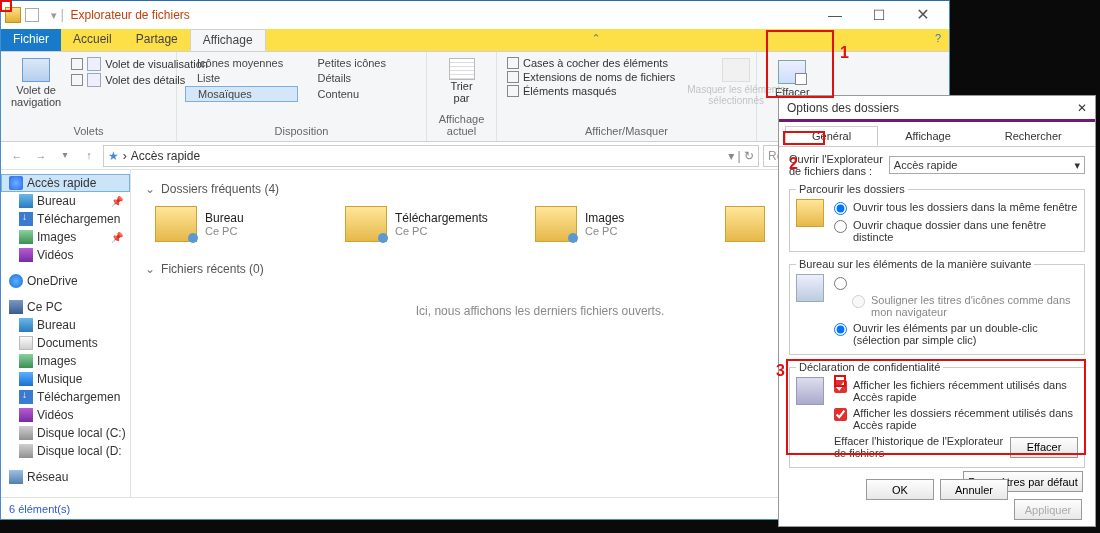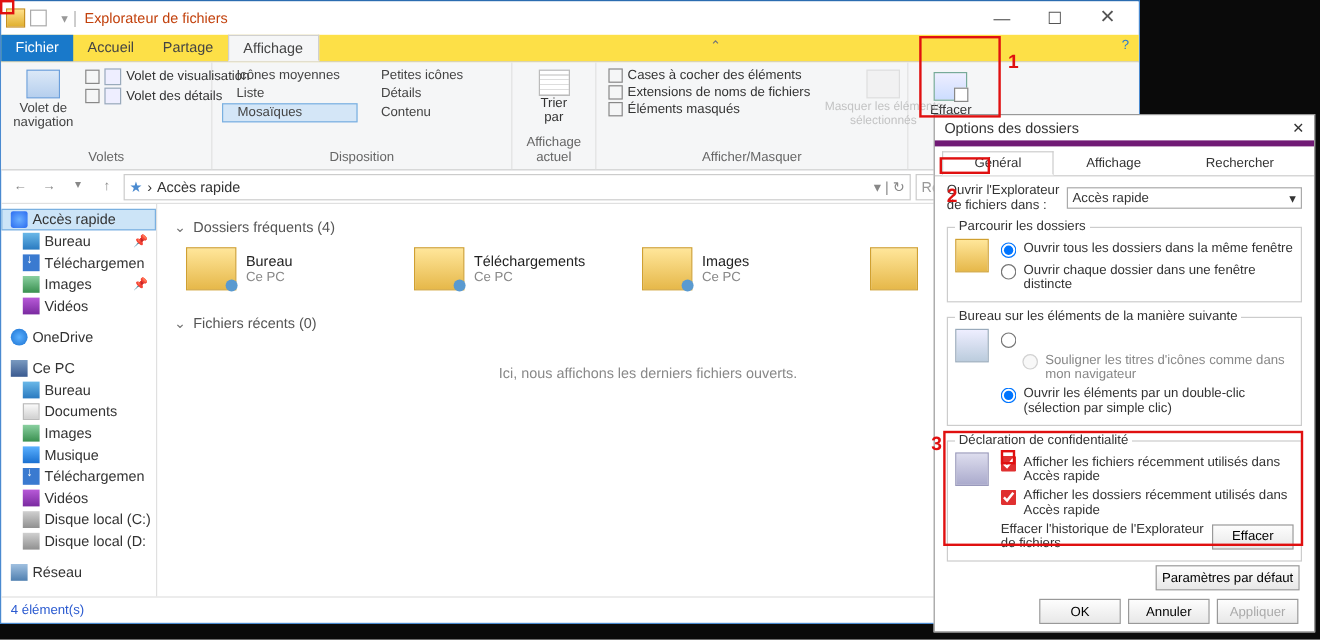--- a/index.html
+++ b/index.html
@@ -60,37 +60,37 @@
   .section-hdr .chev{color:#777;}
   .folders{display:flex; gap:0px; padding:6px 0 16px 10px;}
   .fitem{display:flex;align-items:center;gap:8px;width:190px;}
   .fitem .fico{width:42px;height:36px;background:linear-gradient(#ffe69a,#e6b84a);border:1px solid #d0a030;position:relative;}
   .fitem .fico.pin:after{content:'';position:absolute;right:-2px;bottom:-2px;width:10px;height:10px;background:#5a9ad0;border-radius:50%;}
   .fitem .ftxt .fn{font-size:12px;color:#222;} .fitem .ftxt .floc{font-size:11px;color:#888;}
   .empty-msg{text-align:center;color:#888;font-size:12px;padding:24px 0;}
   .status{height:22px;border-top:1px solid #e0e0e0;padding:2px 8px;font-size:11px;color:#2a5ad0;display:flex;align-items:center;}
   
   .dialog{position:absolute; left:778px; top:95px; width:318px; height:432px; background:#fff; border:1px solid #999; z-index:10; font-size:11px;}
-  .dialog .dtitle{height:26px;padding:4px 8px;border-bottom:5px solid #701a75;display:flex;align-items:center;justify-content:space-between;font-size:12px;}
+  .dialog .dtitle{height:26px;padding:4px 8px;border-bottom:3px solid #701a75;display:flex;align-items:center;justify-content:space-between;font-size:12px;}
   .dtabs{display:flex; border-bottom:1px solid #ccc; padding:4px 6px 0 6px;}
   .dtab{padding:3px 26px;border:1px solid transparent;font-size:11px;}
   .dtab.active{border:1px solid #ccc;border-bottom:1px solid #fff;background:#fff;}
   .dbody{padding:6px 10px;}
   .drow{display:flex;gap:6px;margin-bottom:6px;align-items:center;}
   .sel-combo{flex:1;border:1px solid #aaa;height:18px;padding:0 4px;display:flex;align-items:center;justify-content:space-between;}
   fieldset{border:1px solid #ccc;padding:4px 6px 6px 6px;margin-bottom:6px;}
   legend{font-size:11px;padding:0 3px;}
   .radio-row{display:flex;gap:6px;align-items:flex-start;padding:2px 0;}
   .radio-row input{margin-top:1px;}
   .radio-row.sub{padding-left:18px;color:#888;}
   .check-row{display:flex;gap:6px;align-items:flex-start;padding:2px 0;}
   .check-row input{margin-top:1px; accent-color:#e03030;}
   .dbtns{position:absolute;bottom:6px;right:13px;display:flex;gap:6px;}
   .wbtn{min-width:68px;height:21px;border:1px solid #999;background:linear-gradient(#fdfdfd,#e8e8e8);font-size:11px;}
-  .wbtn.disabled{color:#aaa;}
+  .wbtn.disabled{color:#aaa;margin-top:20px;}
   .def-btn{position:absolute;right:12px;bottom:34px;}
   
   .anno{position:absolute;border:2px solid #e01010;z-index:20;}
   .anno-num{position:absolute;color:#e01010;font-weight:bold;font-size:16px;z-index:21;}
   .fs-ico{width:28px;height:28px;background:linear-gradient(#ffe69a,#e6b84a);border:1px solid #d0a030;flex-shrink:0;margin-right:4px;}
 </style>
 </head>
 <body>
 
 <div class="explorer">
@@ -332,21 +332,21 @@
       </div>
       <div class="section-hdr">
           <span class="chev">⌄</span>
           <span>Fichiers récents (0)</span>
         </div>
       <div class="empty-msg">Ici, nous affichons les derniers fichiers ouverts.</div>
     </div>
   </div>
 
   <div class="status">
-      <span>4 élément(s)</span>
+      <span>6 élément(s)</span>
     </div>
 </div>
 
 <div class="dialog">
   <div class="dtitle">
       <span>Options des dossiers</span>
       <span>✕</span>
     </div>
   <div class="dtabs">
     <div class="dtab active">Général</div>

